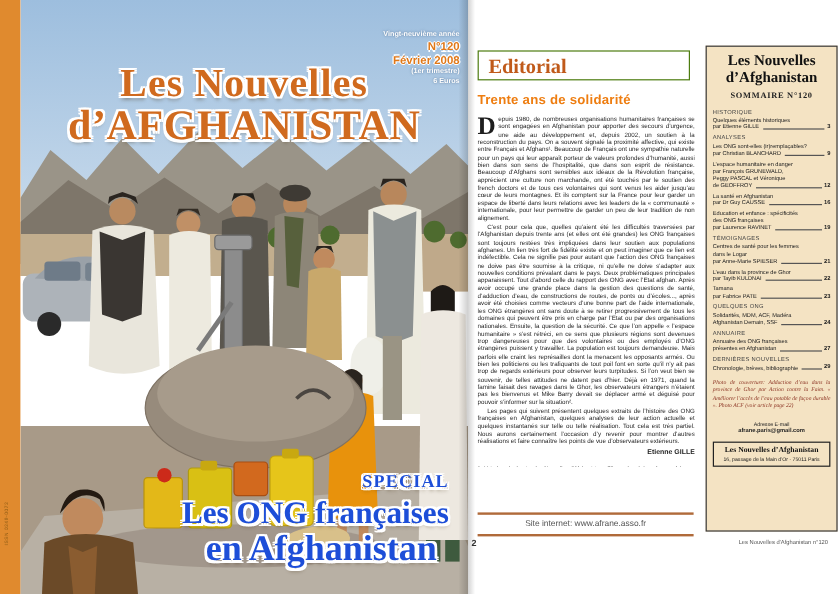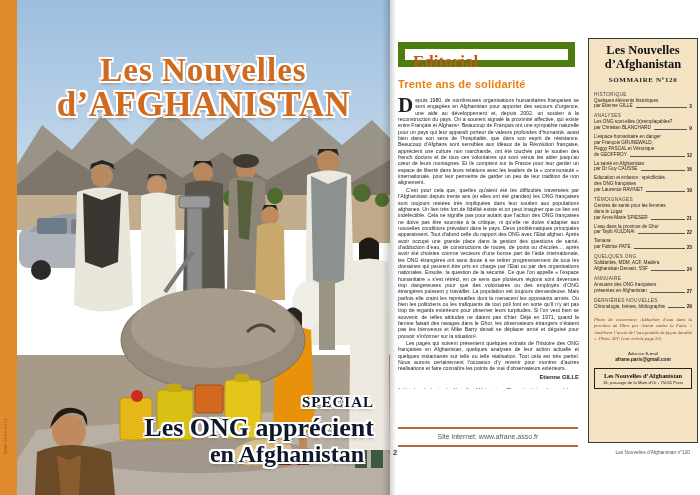--- a/index.html
+++ b/index.html
@@ -19,31 +19,31 @@
         text-shadow:-1px 0 0 #fff,1px 0 0 #fff,0 -1px 0 #fff,0 1px 0 #fff;}
 
   .cover-title{position:absolute;left:0;top:52px;width:100%;text-align:center;z-index:6;
         font-family:"Liberation Serif","DejaVu Serif",serif;font-weight:bold;color:#d06a1e;}
   .cover-title .t1{font-size:33px;letter-spacing:1px;}
   .cover-title .t2{font-size:35px;letter-spacing:.5px;margin-top:-4px;}
   .outline-w{text-shadow:-2px -2px 0 #fff,2px -2px 0 #fff,-2px 2px 0 #fff,2px 2px 0 #fff,
         -2px 0 0 #fff,2px 0 0 #fff,0 -2px 0 #fff,0 2px 0 #fff,0 3px 3px rgba(60,40,10,.35);}
 
   .special{position:absolute;right:16px;top:394px;text-align:right;z-index:6;
-        font-family:"Liberation Serif","DejaVu Serif",serif;font-weight:bold;color:#0f172a;}
+        font-family:"Liberation Serif","DejaVu Serif",serif;font-weight:bold;color:#1d4ed8;}
   .special .lbl{font-size:15px;letter-spacing:1px;}
   .special .s1{font-size:26px;margin-top:2px;}
-  .special .s2{font-size:24px;margin-top:-2px;margin-right:10px;}
+  .special .s2{font-size:30px;margin-top:-2px;margin-right:10px;}
 
   
   .editorial-page{position:absolute;left:390px;top:0;width:310px;height:495px;background:#ffffff;}
   .gutter{position:absolute;left:-8px;top:0;width:14px;height:495px;z-index:4;
         background:linear-gradient(90deg,rgba(0,0,0,0) 0%,rgba(0,0,0,.18) 55%,rgba(0,0,0,0) 100%);}
 
-  .editorial-box{position:absolute;left:8px;top:42px;width:177px;height:25px;border:7px solid #4d7c0f;
+  .editorial-box{position:absolute;left:8px;top:42px;width:177px;height:25px;border:1px solid #4d7c0f;
         font-family:"Liberation Serif","DejaVu Serif",serif;font-weight:bold;font-size:17px;color:#c05a1a;
         line-height:25px;padding-left:8px;box-sizing:border-box;}
   .headline{position:absolute;left:8px;top:78px;width:180px;margin:0;
         font-size:11px;font-weight:bold;color:#ee7d10;letter-spacing:.2px;}
   .body-text{position:absolute;left:8px;top:97px;width:181px;height:292px;overflow:hidden;
         font-size:5.2px;line-height:1.22;color:#1e1e1e;text-align:justify;}
   .body-text p{margin:0;}
   .body-text p.ind{text-indent:8px;margin-top:1px;}
   .dropcap{float:left;font-size:21px;line-height:17px;font-weight:bold;color:#1e1e1e;
         padding-right:2px;font-family:"Liberation Serif","DejaVu Serif",serif;}
@@ -198,29 +198,36 @@
         </g>
 
         <g>
           <circle cx="52" cy="432" r="17" fill="#c08a5e"></circle>
           <path d="M33,428 Q38,406 56,408 Q72,410 70,426 L66,416 Q52,408 40,420 Z" fill="#241a12"></path>
           <path d="M20,452 Q52,438 94,452 L98,495 18,495 Z" fill="#6b4a28"></path>
           <path d="M40,455 L52,460 64,455 62,495 44,495 Z" fill="#8a5c30"></path>
         </g>
       </svg>
 
+      <div class="issue-info">
+        <div class="small">Vingt-neuvième année</div>
+        <div class="num">N°120</div>
+        <div class="num">Février 2008</div>
+        <div class="small">(1er trimestre)</div>
+        <div class="small">6 Euros</div>
+      </div>
 
       <div class="cover-title">
         <div class="t1 outline-w">Les Nouvelles</div>
         <div class="t2 outline-w">d’AFGHANISTAN</div>
       </div>
 
       <div class="special">
         <div class="lbl outline-w">SPECIAL</div>
-        <div class="s1 outline-w">Les ONG apprécient</div>
+        <div class="s1 outline-w">Les ONG françaises</div>
         <div class="s2 outline-w">en Afghanistan</div>
       </div>
     </div>
   </div>
 
   <div class="editorial-page">
     <div class="gutter"></div>
 
     <div class="editorial-box">
       <span>Editorial</span>

